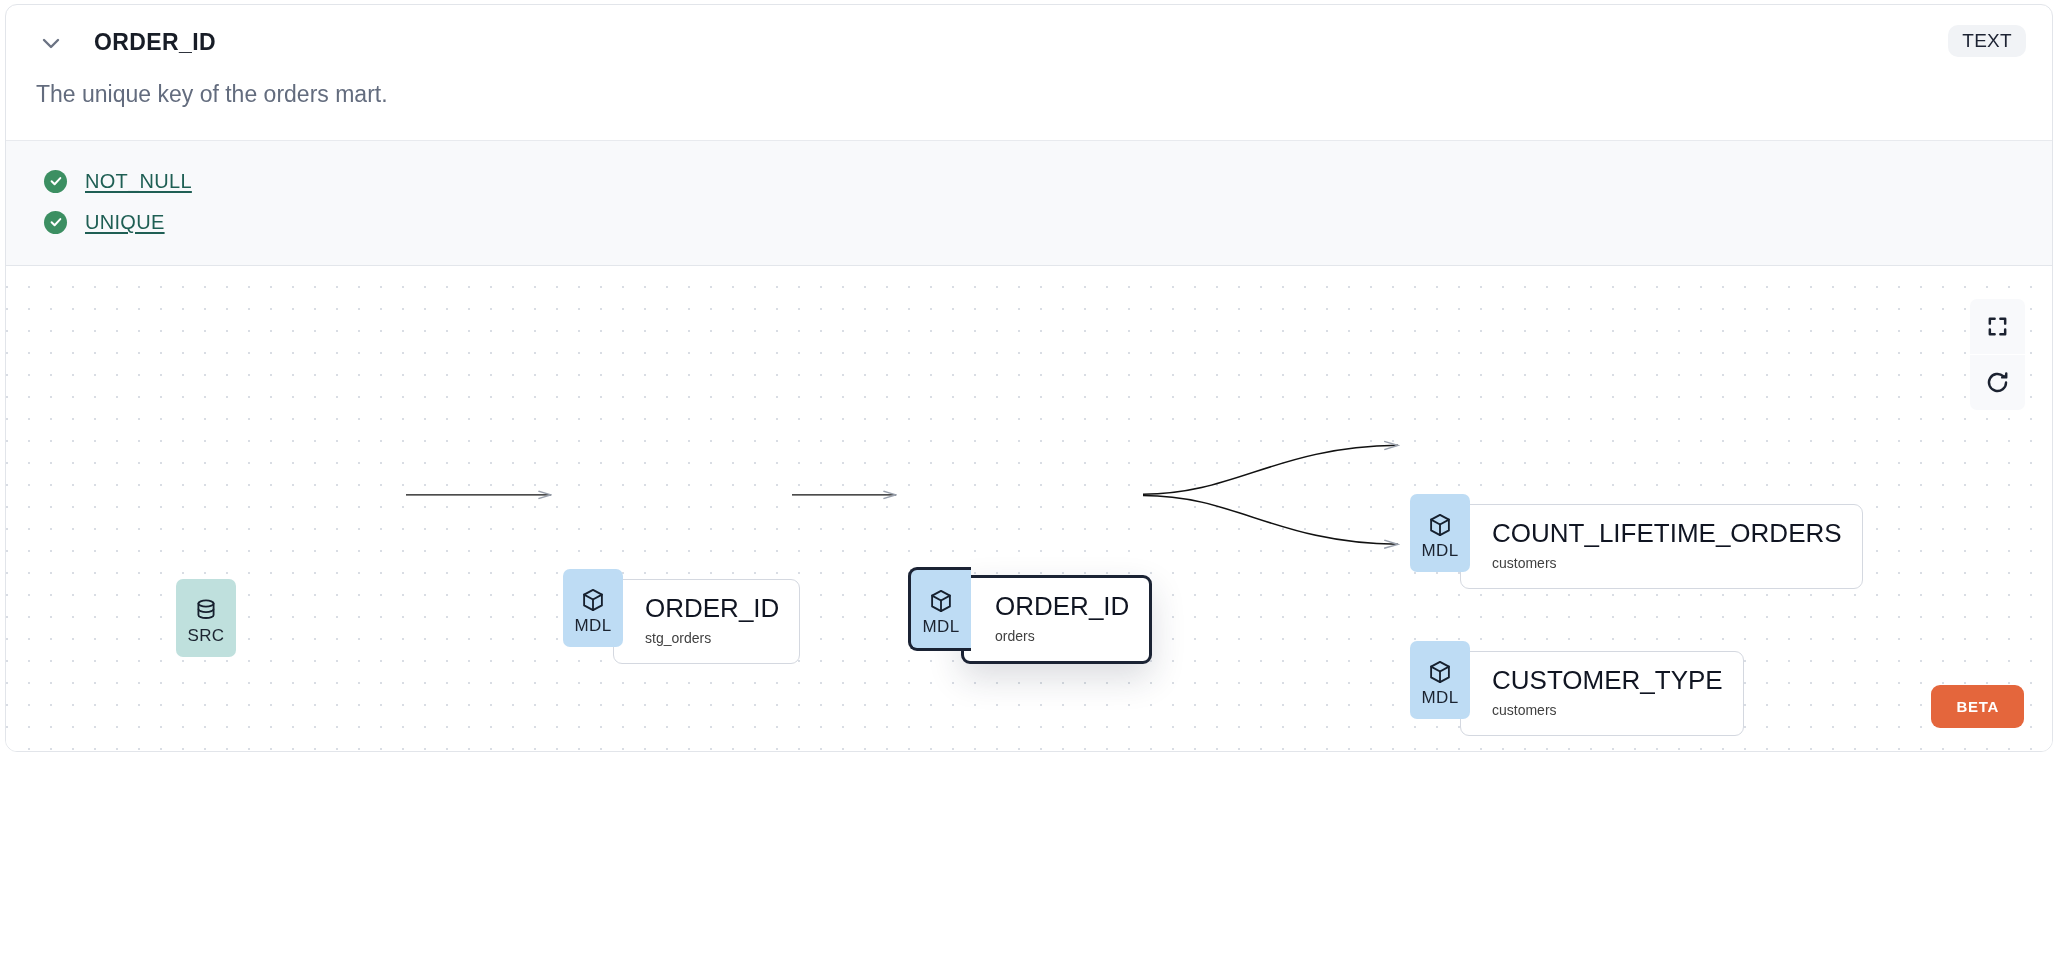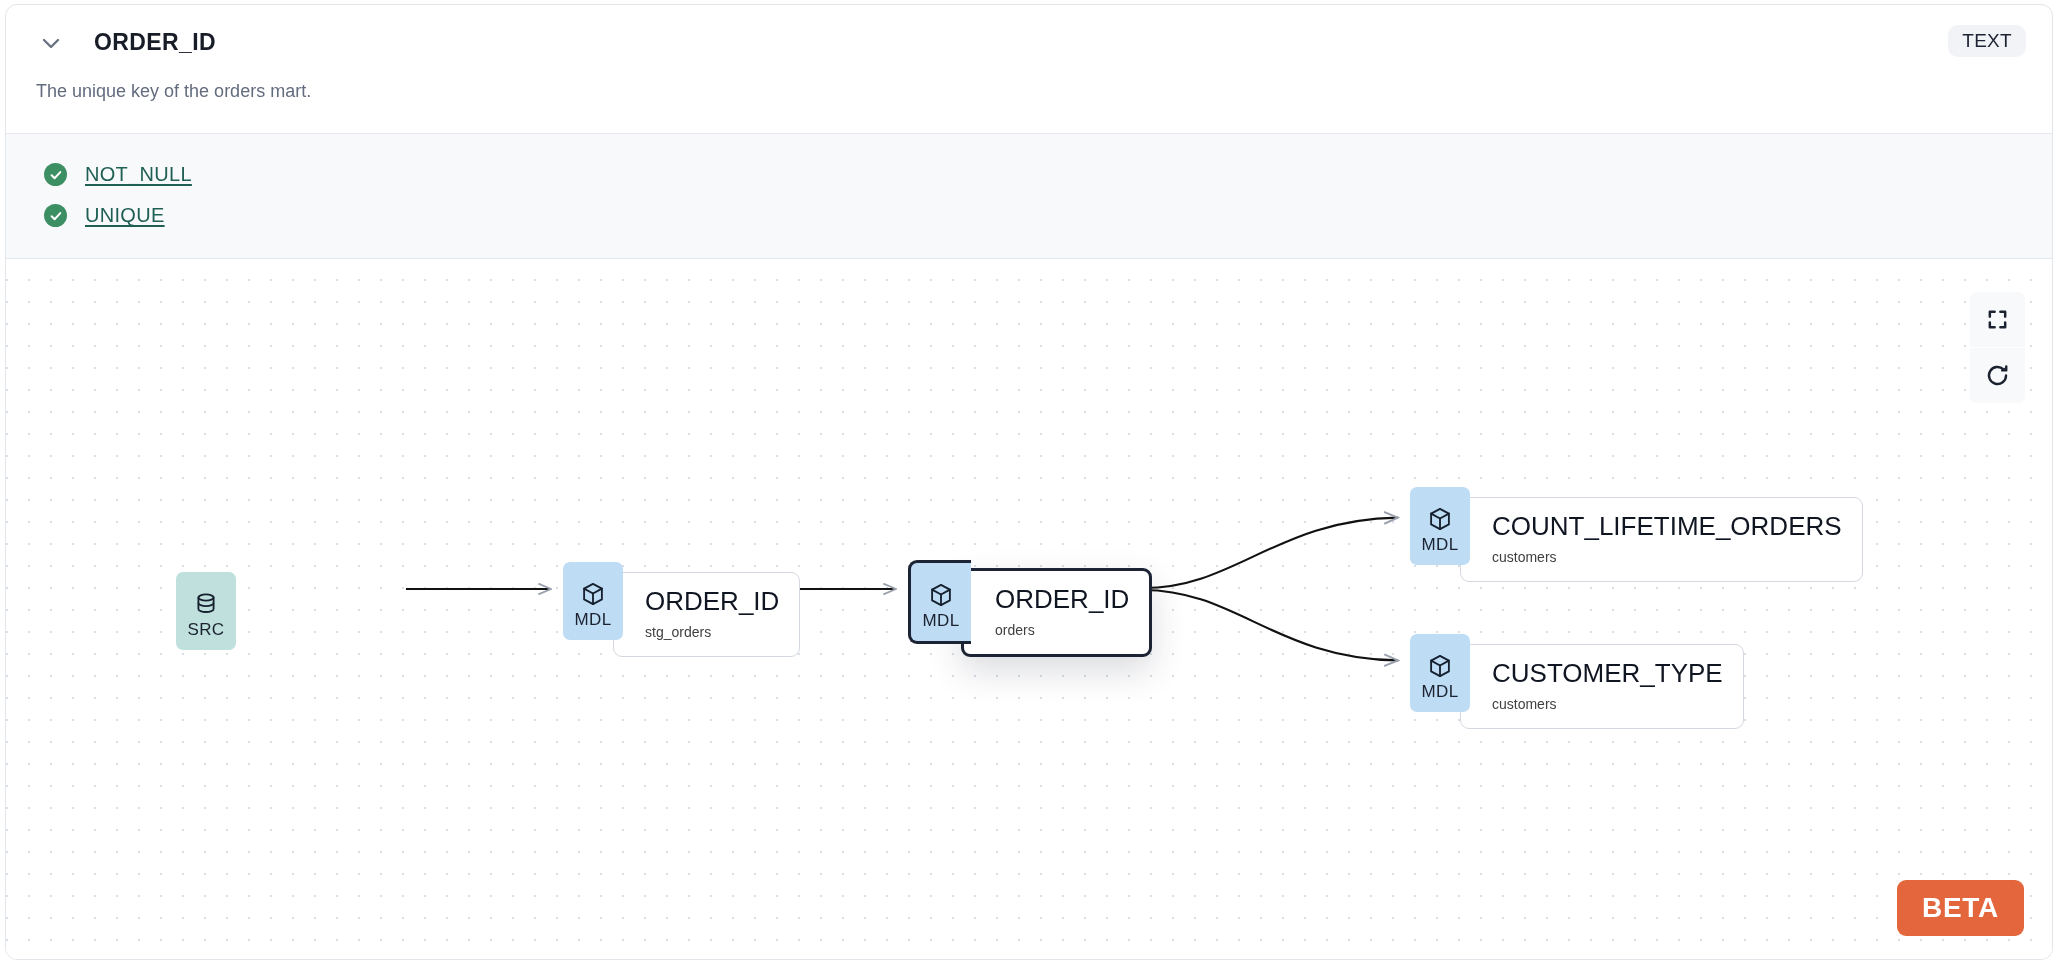--- a/index.html
+++ b/index.html
@@ -12,21 +12,21 @@
     font-family: "Liberation Sans", sans-serif;
     -webkit-font-smoothing: antialiased;
   }
 
   
   .card {
     position: absolute;
     left: 5px;
     top: 4px;
     width: 2048px;
-    height: 956px;
+    height: 748px;
     background: #ffffff;
     border: 1px solid #e2e5ea;
     border-radius: 12px;
     overflow: hidden;
     display: flex;
     flex-direction: column;
   }
 
   
   .header {
@@ -66,21 +66,21 @@
     letter-spacing: 0.3px;
     padding: 6px 14px 7px;
     border-radius: 10px;
     line-height: 1;
   }
 
   
   .description {
     flex: 0 0 auto;
     padding: 0 30px 30px 30px;
-    font-size: 18px;
+    font-size: 23px;
     color: #636c7e;
     line-height: 1.3;
   }
 
   
   .tests {
     flex: 0 0 auto;
     background: #f8f9fb;
     border-top: 1px solid #e8eaee;
     border-bottom: 1px solid #e3e6eb;
@@ -230,21 +230,21 @@
   .ctrl-btn:last-child  { border-radius: 0 0 7px 7px; }
   .ctrl-btn svg { display: block; }
 
   
   .beta-badge {
     position: absolute;
     right: 28px;
     bottom: 23px;
     background: #e4663c;
     color: #ffffff;
-    font-size: 28px;
+    font-size: 15px;
     font-weight: bold;
     letter-spacing: 0.7px;
     padding: 14px 25px;
     border-radius: 9px;
     line-height: 1;
     cursor: pointer;
   }
 </style>
 </head>
 <body>

